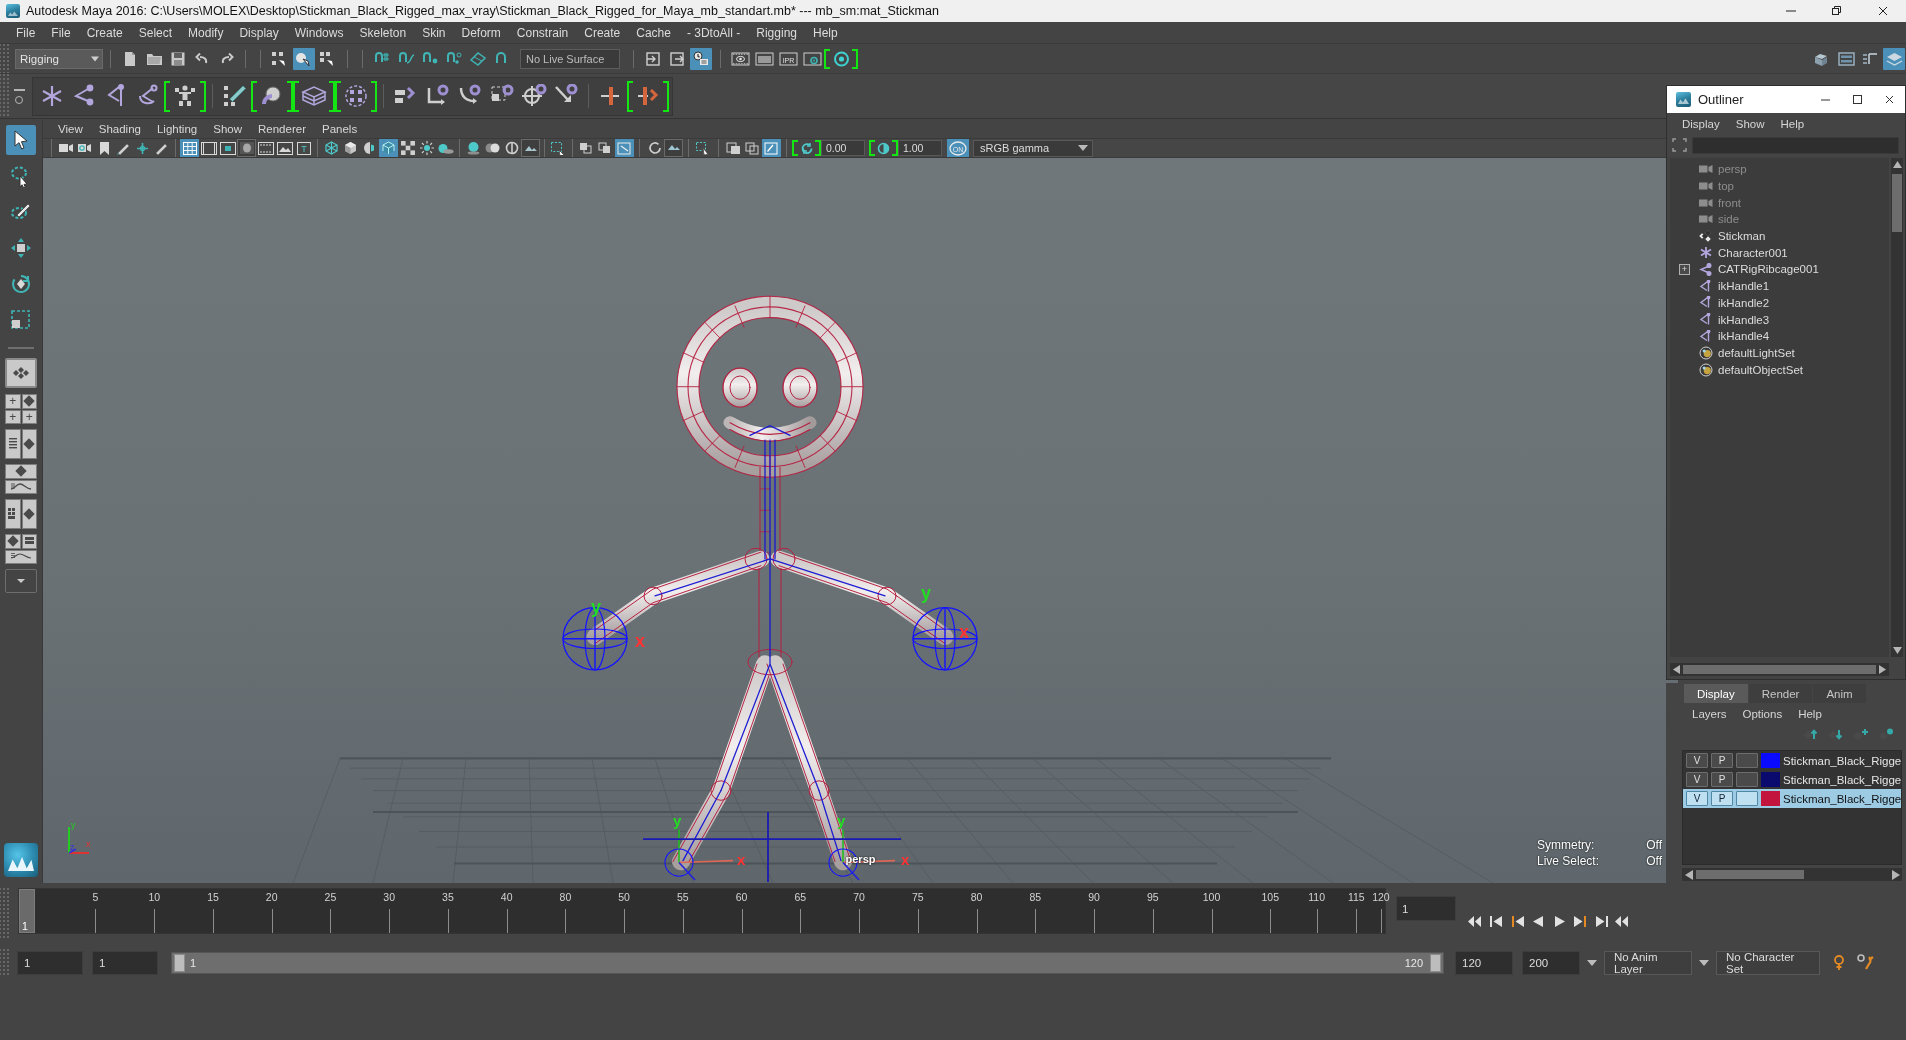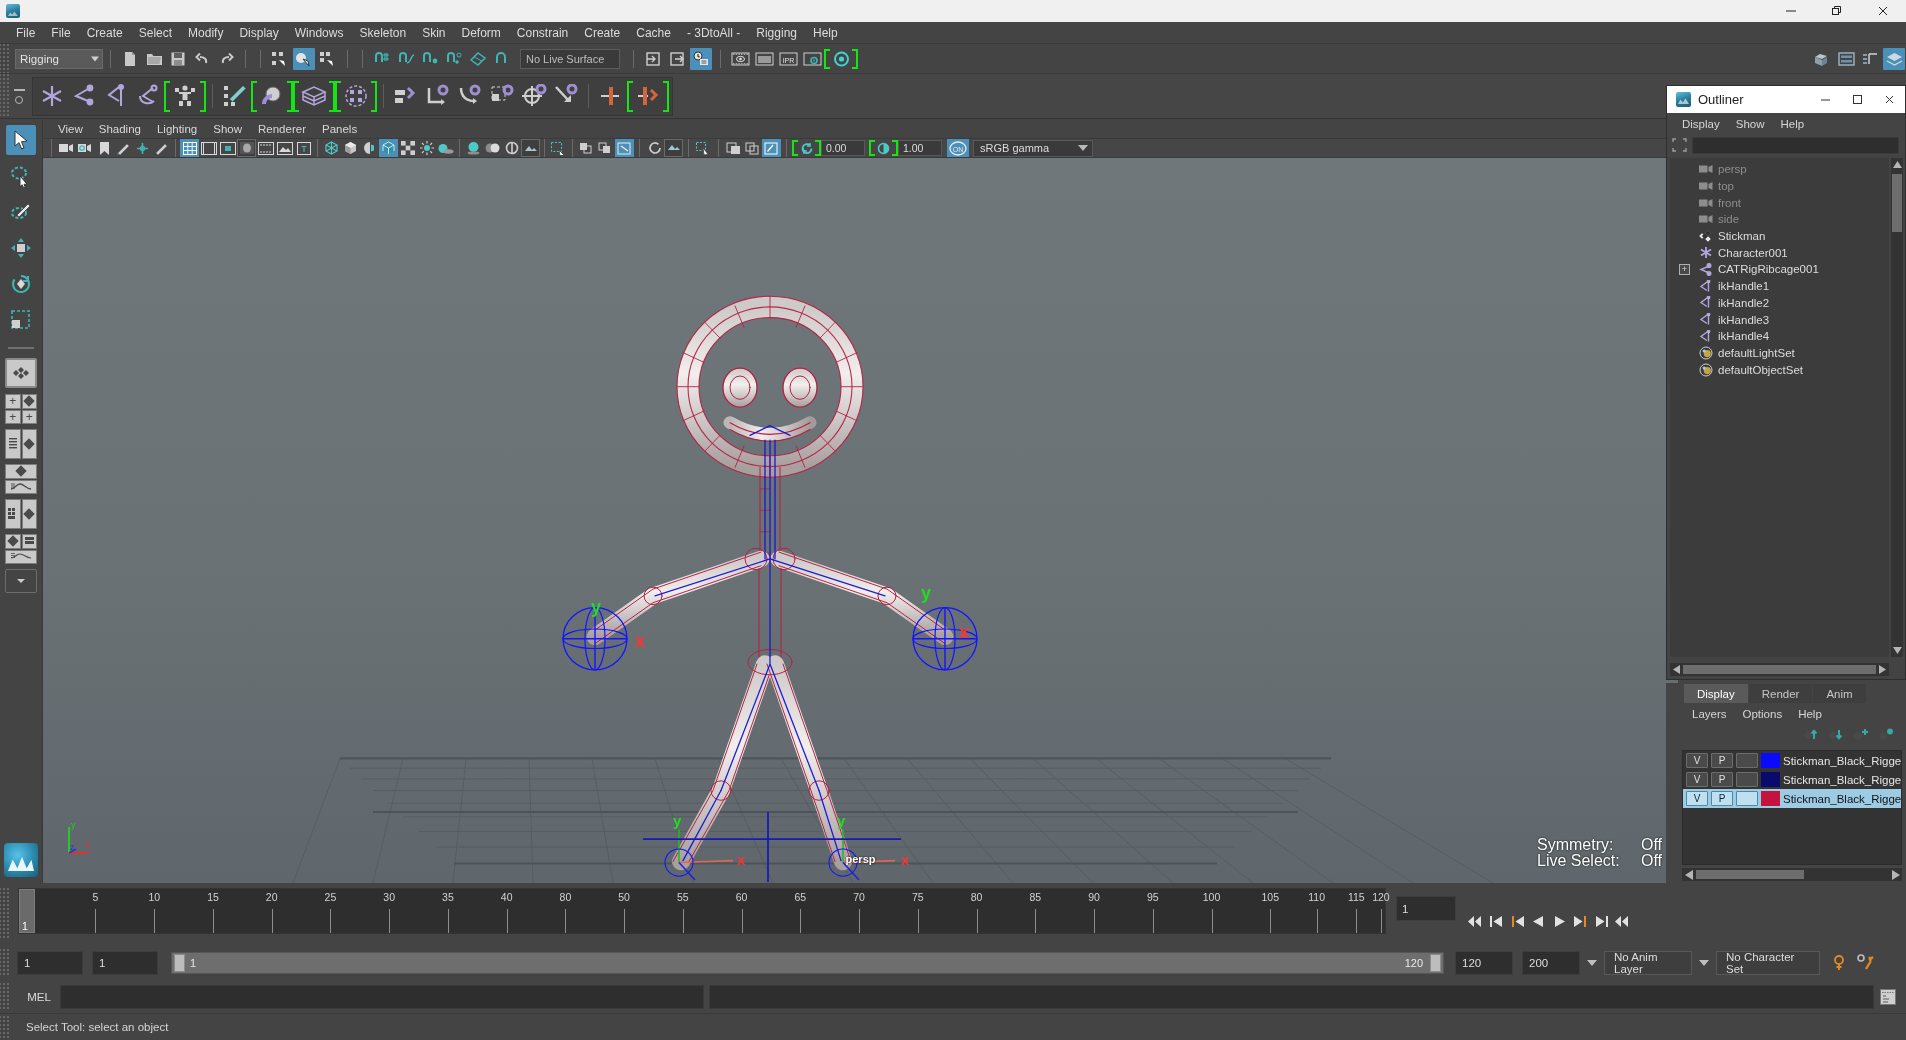--- a/index.html
+++ b/index.html
@@ -163,21 +163,21 @@
     position:absolute; left:0; right:0; top:39px; bottom:0;
     background:linear-gradient(180deg,#6d7579 0%,#6b7377 38%,#636b70 100%);
     overflow:hidden;
   }
   .vp-label{
     position:absolute; left:50%; transform:translateX(-50%); bottom:18px;
     font-size:11px; color:#fff; font-weight:bold;
     text-shadow:0 0 2px #000; font-family:"Liberation Sans",sans-serif;
   }
   .vp-hud{
-    position:absolute; right:16px; bottom:14px; font-size:16px; color:#fff;
+    position:absolute; right:16px; bottom:14px; font-size:12px; color:#fff;
     text-shadow:0 0 2px #000;
   }
   .vp-hud .row{ display:flex; justify-content:space-between; width:125px; line-height:16px;}
   .axis-gizmo{ position:absolute; left:14px; bottom:24px; width:40px;height:40px;}
 
   
   .outliner{
     position:absolute; right:0; top:85px; width:240px; height:595px;
     background:#434343; border:1px solid #2e2e2e;
   }
@@ -350,20 +350,21 @@
 
   svg{ display:block; }
 </style>
 </head>
 <body>
 
 <div class="app">
 
   <div class="titlebar">
     <div class="tb-icon"></div>
+    <div class="tb-text">Autodesk Maya 2016: C:\Users\MOLEX\Desktop\Stickman_Black_Rigged_max_vray\Stickman_Black_Rigged_for_Maya_mb_standart.mb*  ---  mb_sm:mat_Stickman</div>
     <div class="win-btns">
       <div class="win-btn">
         <svg width="12" height="12" viewBox="0 0 12 12">
             <line x1="1" y1="6" x2="11" y2="6" stroke="#222" stroke-width="1"></line>
           </svg>
       </div>
       <div class="win-btn">
         <svg width="12" height="12" viewBox="0 0 12 12">
             <rect x="1.5" y="3.5" width="6" height="6" fill="none" stroke="#222"></rect>
             <polyline points="3.5,3.5 3.5,1.5 9.5,1.5 9.5,7.5 7.5,7.5" fill="none" stroke="#222"></polyline>
@@ -1801,32 +1802,15 @@
     </div>
     <div class="cmd-icon" style="margin-left:3px;margin-right:6px">
       <svg width="20" height="18" viewBox="0 0 20 18">
           <circle cx="5" cy="4" r="3" fill="none" stroke="#bdbdbd" stroke-width="1.6"></circle>
           <path d="M13 3c2 2 2 5 0 7l-3 5" stroke="#e38a25" stroke-width="2.2" fill="none"></path>
           <path d="M13 6 17 3" stroke="#e38a25" stroke-width="2.2"></path>
         </svg>
     </div>
   </div>
 
-  <div class="cmdline">
-    <div class="gripper" style="height:28px"></div>
-    <div class="cmd-label">MEL</div>
-    <div class="cmd-in" style="width:644px"></div>
-    <div class="cmd-out"></div>
-    <div class="cmd-icon" style="margin-right:6px">
-      <svg width="18" height="18" viewBox="0 0 18 18">
-          <rect x="1.5" y="1.5" width="15" height="15" fill="#cfcfcf" stroke="#777"></rect>
-          <path d="M3 4.5h12" stroke="#777" stroke-dasharray="1.5 1"></path>
-          <path d="M4 8h3M4 11h6M4 14h5" stroke="#5c5c5c" stroke-width="1.2"></path>
-        </svg>
-    </div>
-  </div>
-
-  <div class="statusbar">
-    <div class="gripper" style="height:22px;position:absolute;left:0"></div>
-    <span class="txt">Select Tool: select an object</span>
-  </div>
+
 
 </div>
 
 </body></html>

